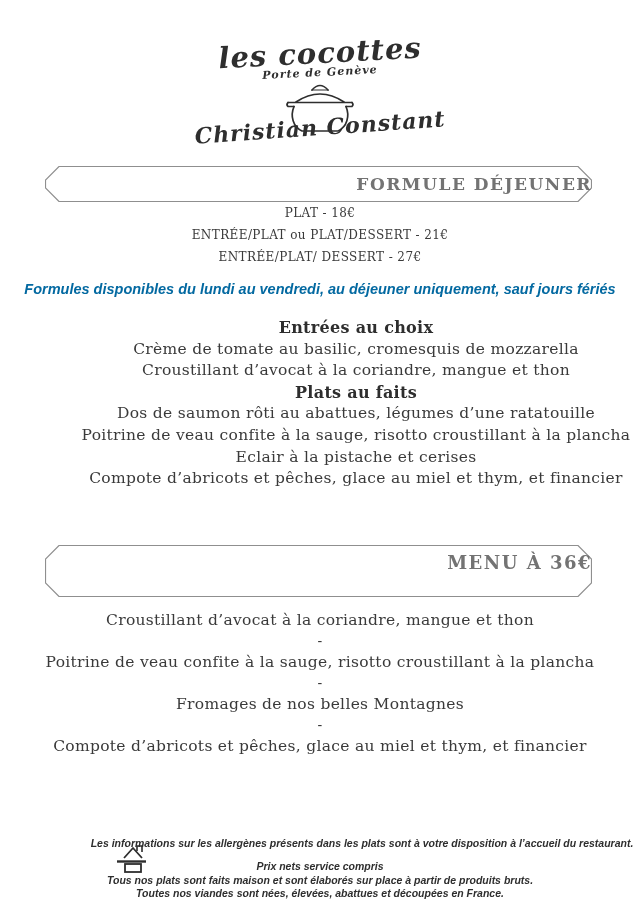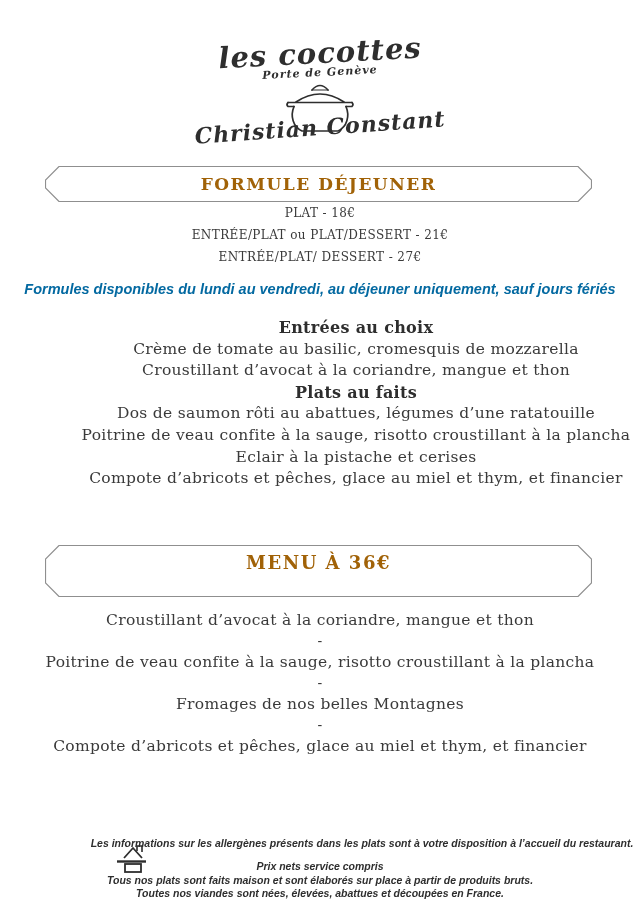--- a/index.html
+++ b/index.html
@@ -25,22 +25,22 @@
   .logo-pot{position:absolute;left:50%;top:82px;transform:translateX(-50%);}
   .logo-chef{
     top:114px;font-family:"DejaVu Serif", serif;font-style:italic;font-weight:bold;
     font-size:22px;color:#2e2e2e;transform:rotate(-4deg);letter-spacing:1px;
   }
 
   
   .banner{position:absolute;left:45px;width:547px;}
   .banner svg{position:absolute;left:0;top:0;}
   .banner .banner-title{
-    position:relative;font-weight:bold;font-size:17px;letter-spacing:1.5px;color:#a16207;
-    text-align:center;
+    position:relative;font-weight:bold;font-size:17px;letter-spacing:1.5px;color:#737373;
+    text-align:right;
   }
   .banner1{top:166px;height:36px;}
   .banner1 .banner-title{line-height:36px;}
   .banner2{top:545px;height:59px;}
   .banner2 .banner-title{padding-top:7px;line-height:22px;font-size:18px;}
   .banner2 .banner-sub{
     position:relative;text-align:center;
     font-family:"Liberation Sans", sans-serif;font-style:italic;font-weight:bold;
     font-size:13.5px;line-height:17px;color:#2e2e2e;
   }

